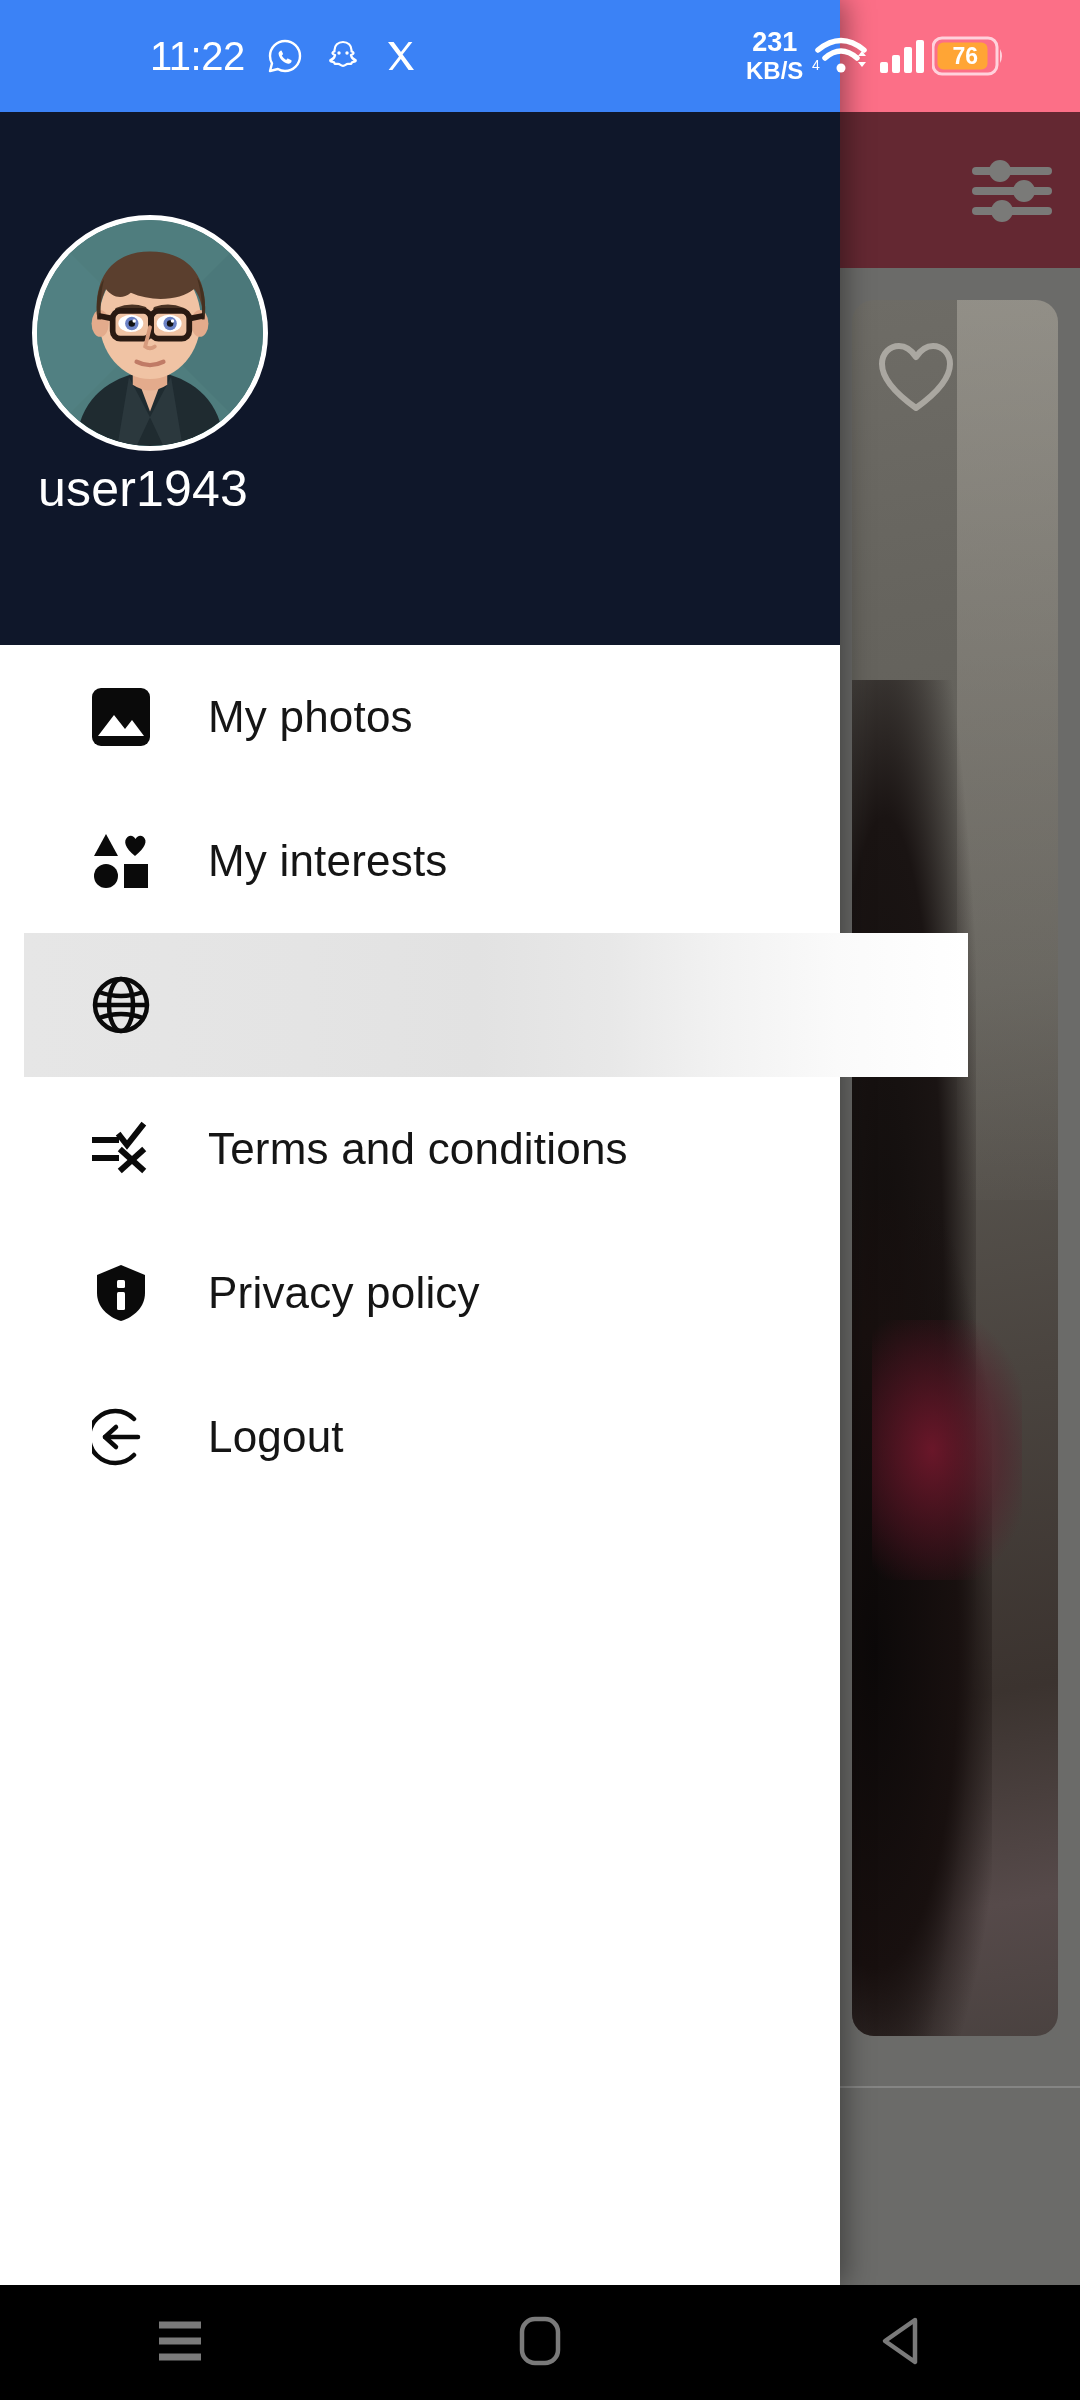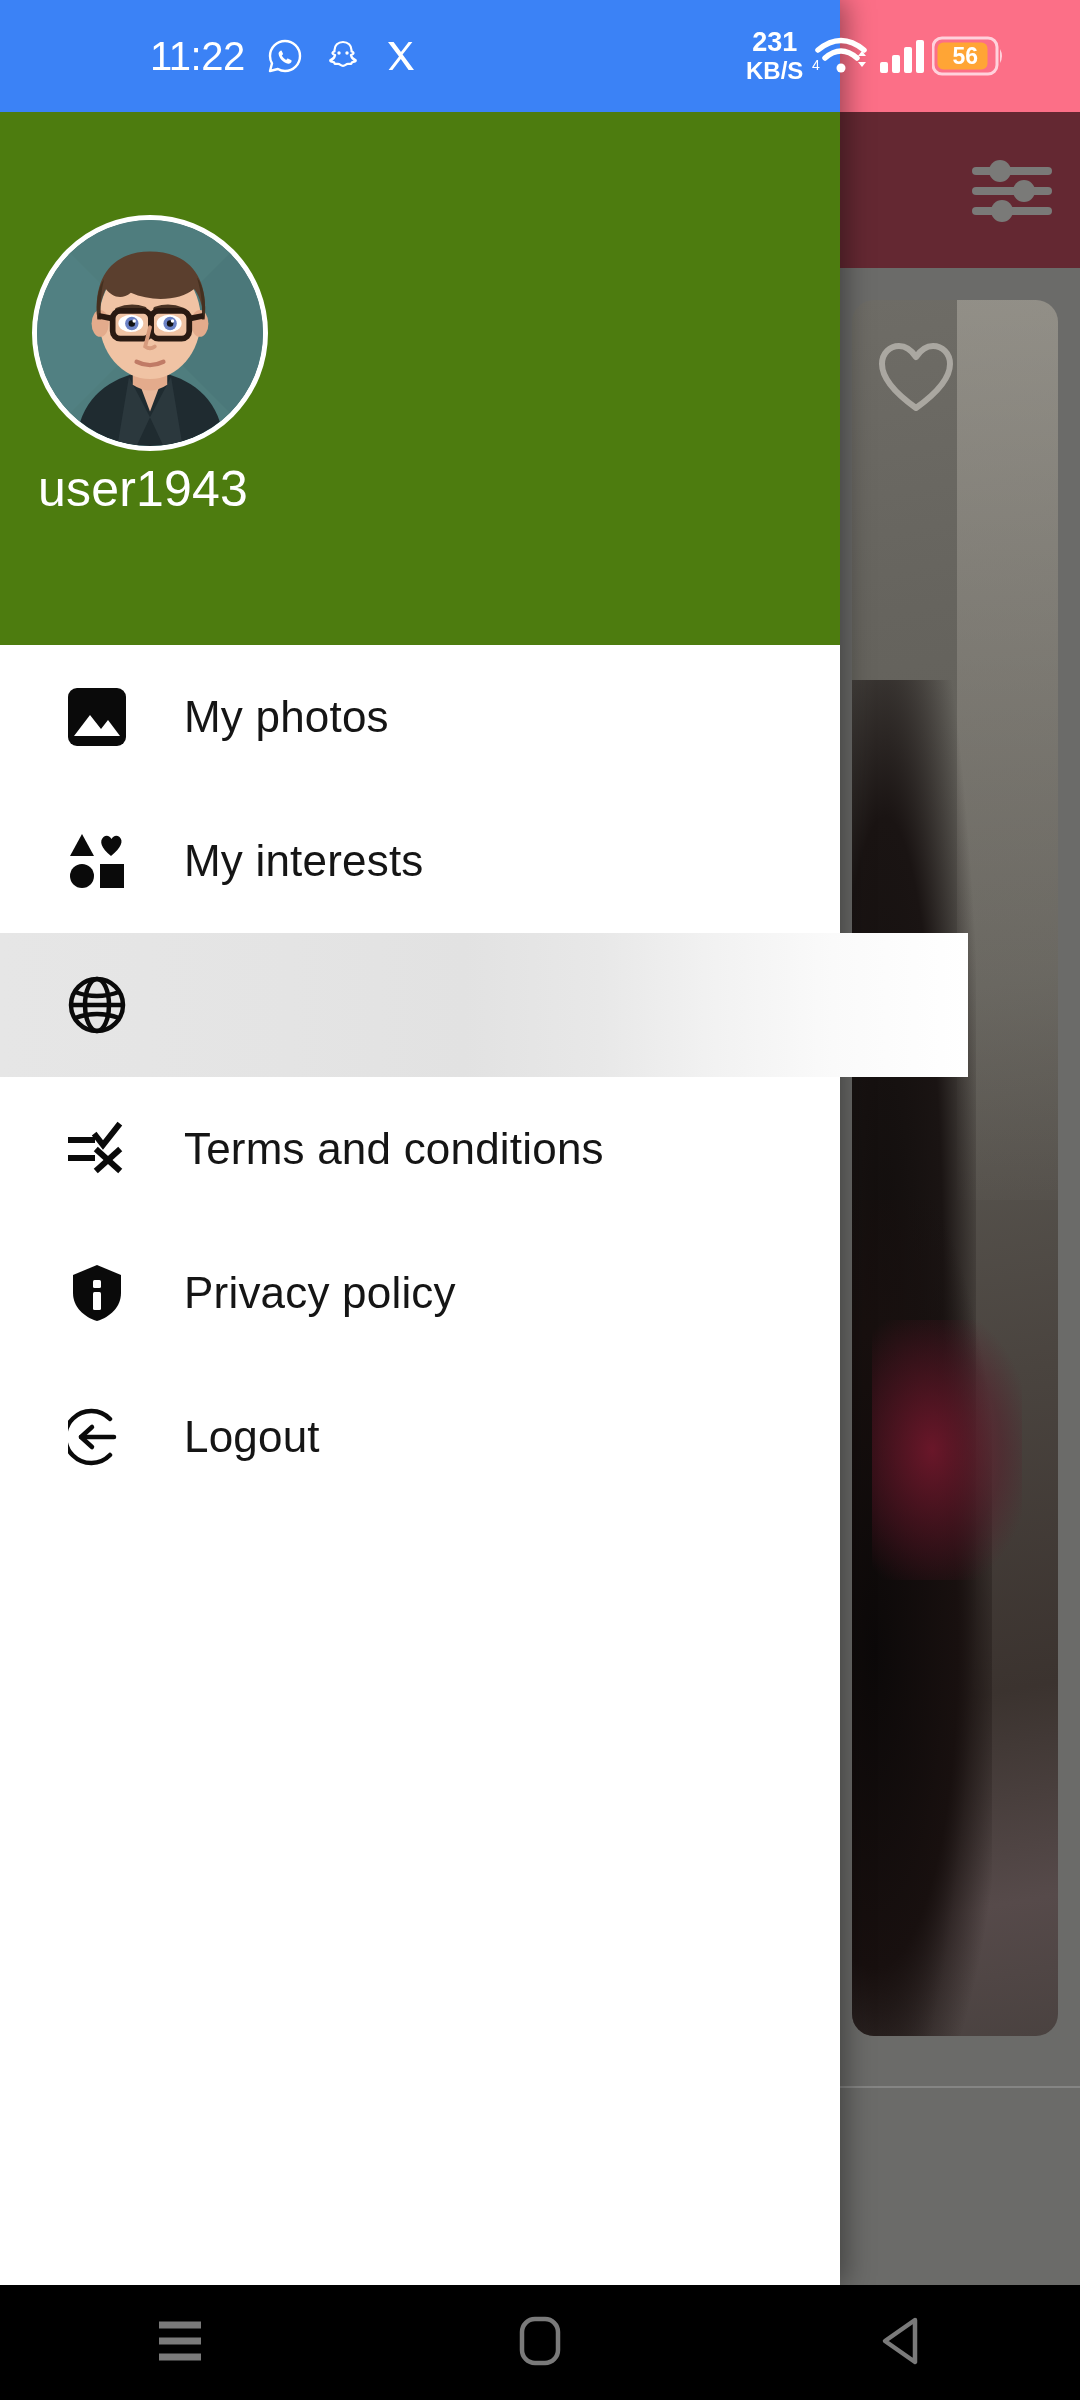--- a/index.html
+++ b/index.html
@@ -88,38 +88,38 @@
   #net-speed {
     display:flex; flex-direction:column; align-items:center;
     line-height:1; font-weight:bold;
   }
   #net-num { font-size:27px; }
   #net-unit { font-size:24px; margin-top:3px; }
 
   
   #drawer-header {
     position:absolute; left:0; top:0; width:840px; height:645px;
-    background:#4d7c0f;
+    background:#0f172a;
   }
   #avatar {
     position:absolute; left:32px; top:215px;
     width:236px; height:236px; border-radius:50%;
     border:5px solid #ffffff;
     background:#4f7c7d;
     overflow:hidden;
   }
   #avatar svg { display:block; width:100%; height:100%; }
   #username {
     position:absolute; left:38px; top:460px;
     font-size:50px; color:#ffffff; letter-spacing:0.2px;
   }
 
   
   #menu {
-    position:absolute; left:0; top:645px; width:968px;
+    position:absolute; left:0; top:645px; width:968px;padding-left:24px;
   }
   .menu-item {
     position:relative;
     height:144px;
     display:flex; align-items:center;
     padding-left:66px;
   }
   .menu-item.highlighted {
     background:linear-gradient(90deg,
       #e6e6e6 0%, #e4e4e4 30%, #e2e2e2 48%,
@@ -296,21 +296,21 @@
           <rect x="25" y="8" width="8" height="26" rx="2" fill="#fff"></rect>
           <rect x="37" y="1" width="8" height="33" rx="2" fill="#fff"></rect>
         </svg>
       </span>
       <span style="position:relative;display:inline-block;width:74px;height:40px;">
         <svg viewBox="0 0 74 40" xmlns="http://www.w3.org/2000/svg" style="display:block;">
           <rect x="1" y="2" width="64" height="36" rx="9" fill="none" stroke="#ffd2dc" stroke-width="3"></rect>
           <rect x="5.5" y="6.5" width="50" height="27" rx="6" fill="#ffa535"></rect>
           <path d="M68 13 q4 7 0 14 Z" fill="#ffd2dc"></path>
         </svg>
-        <span style="position:absolute;left:0;top:0;width:66px;height:40px;display:flex;align-items:center;justify-content:center;font-size:23px;font-weight:bold;color:#ffffff;">56</span>
+        <span style="position:absolute;left:0;top:0;width:66px;height:40px;display:flex;align-items:center;justify-content:center;font-size:23px;font-weight:bold;color:#ffffff;">76</span>
       </span>
     </div>
   </div>
 
   <div id="menu">
 
     <div class="menu-item">
       <span class="menu-icon">
         <svg width="58" height="58" viewBox="0 0 58 58" xmlns="http://www.w3.org/2000/svg">
           <rect x="0" y="0" width="58" height="58" rx="9" fill="#0a0a0a"></rect>

